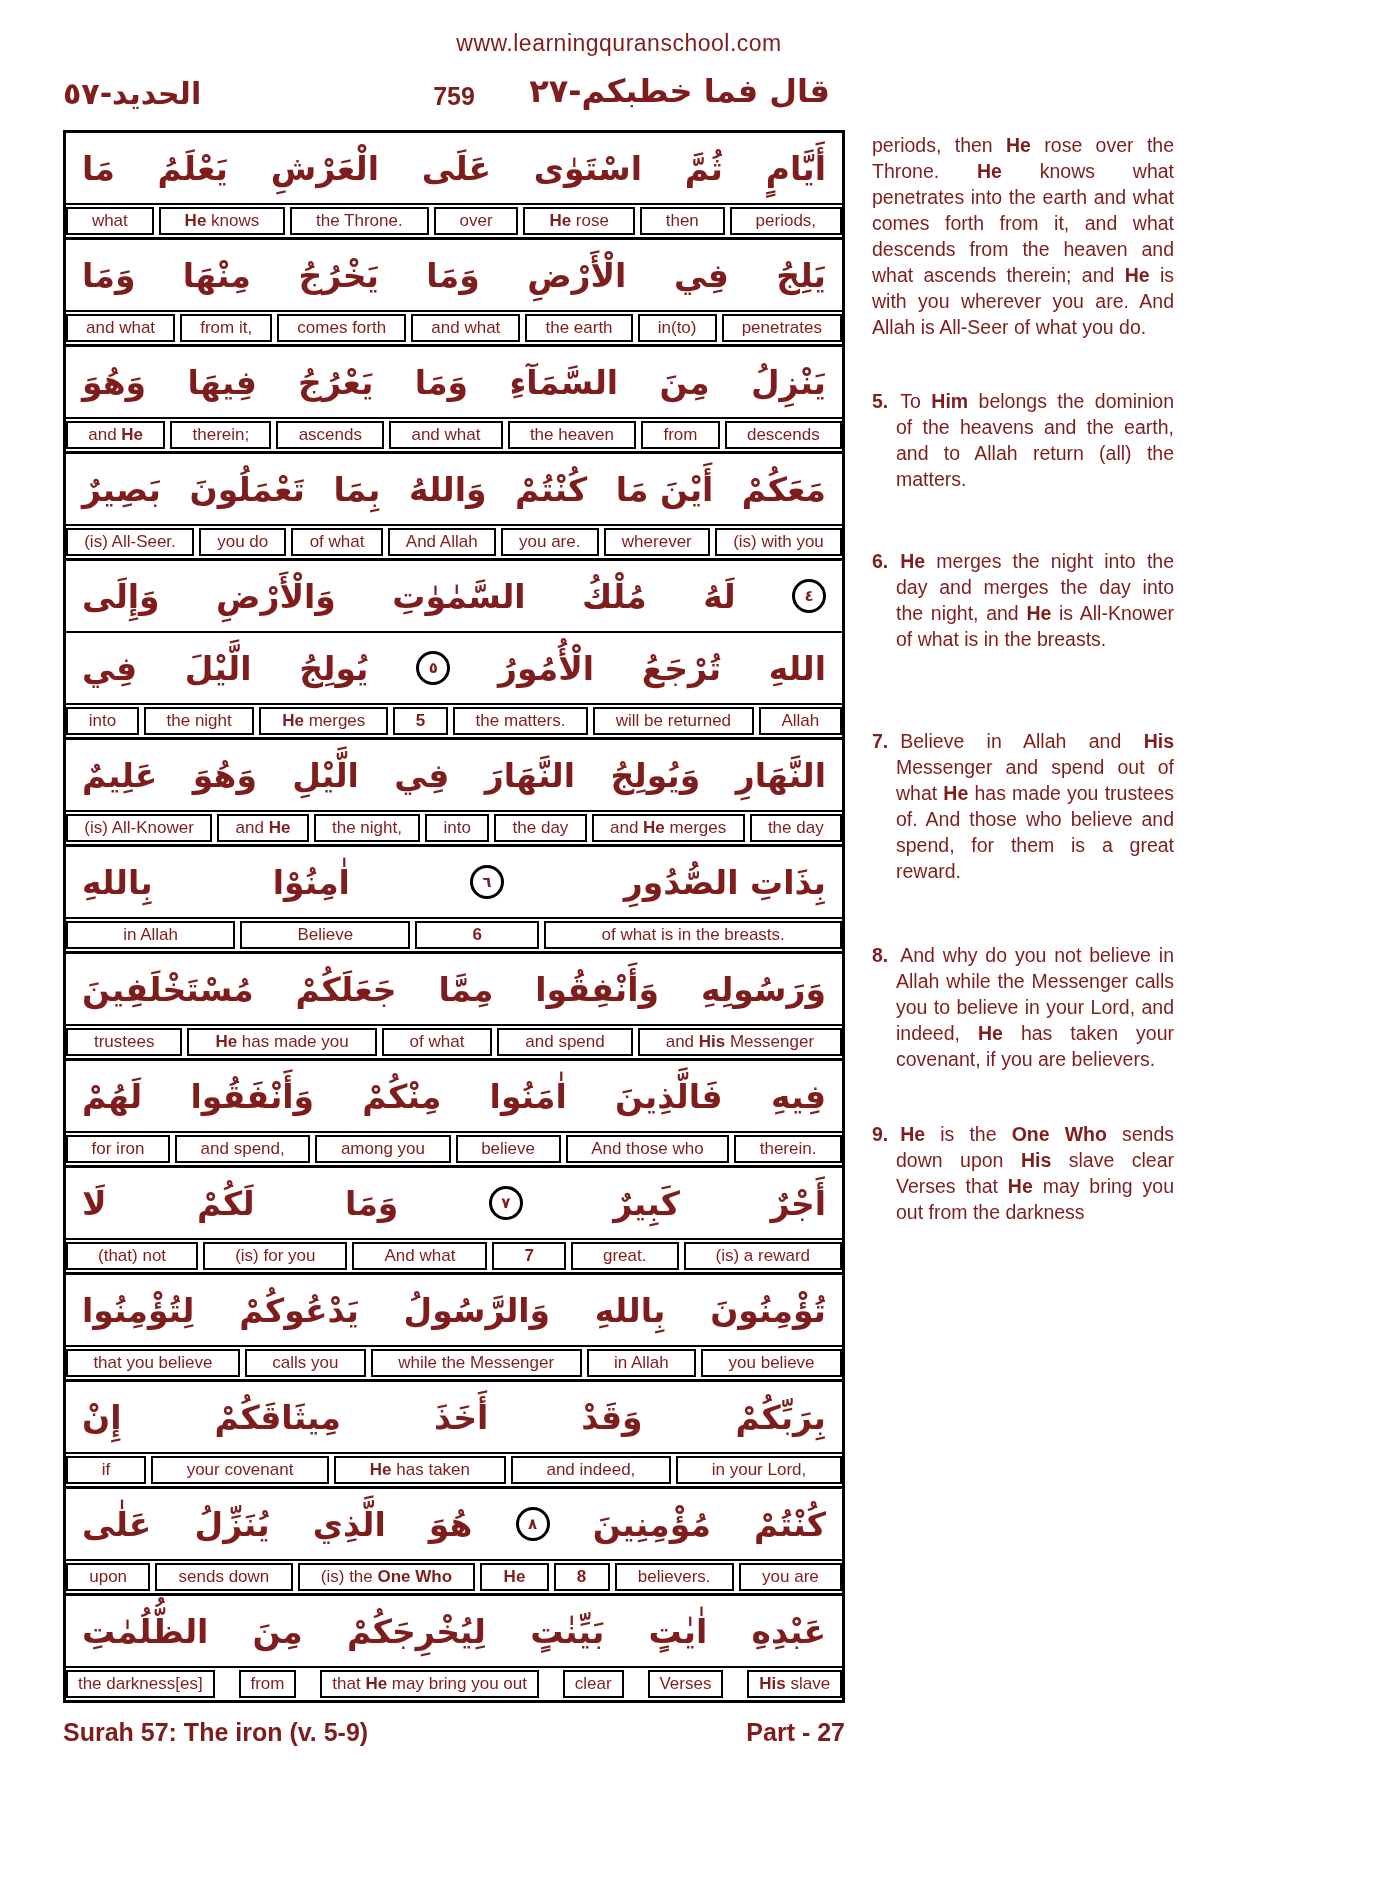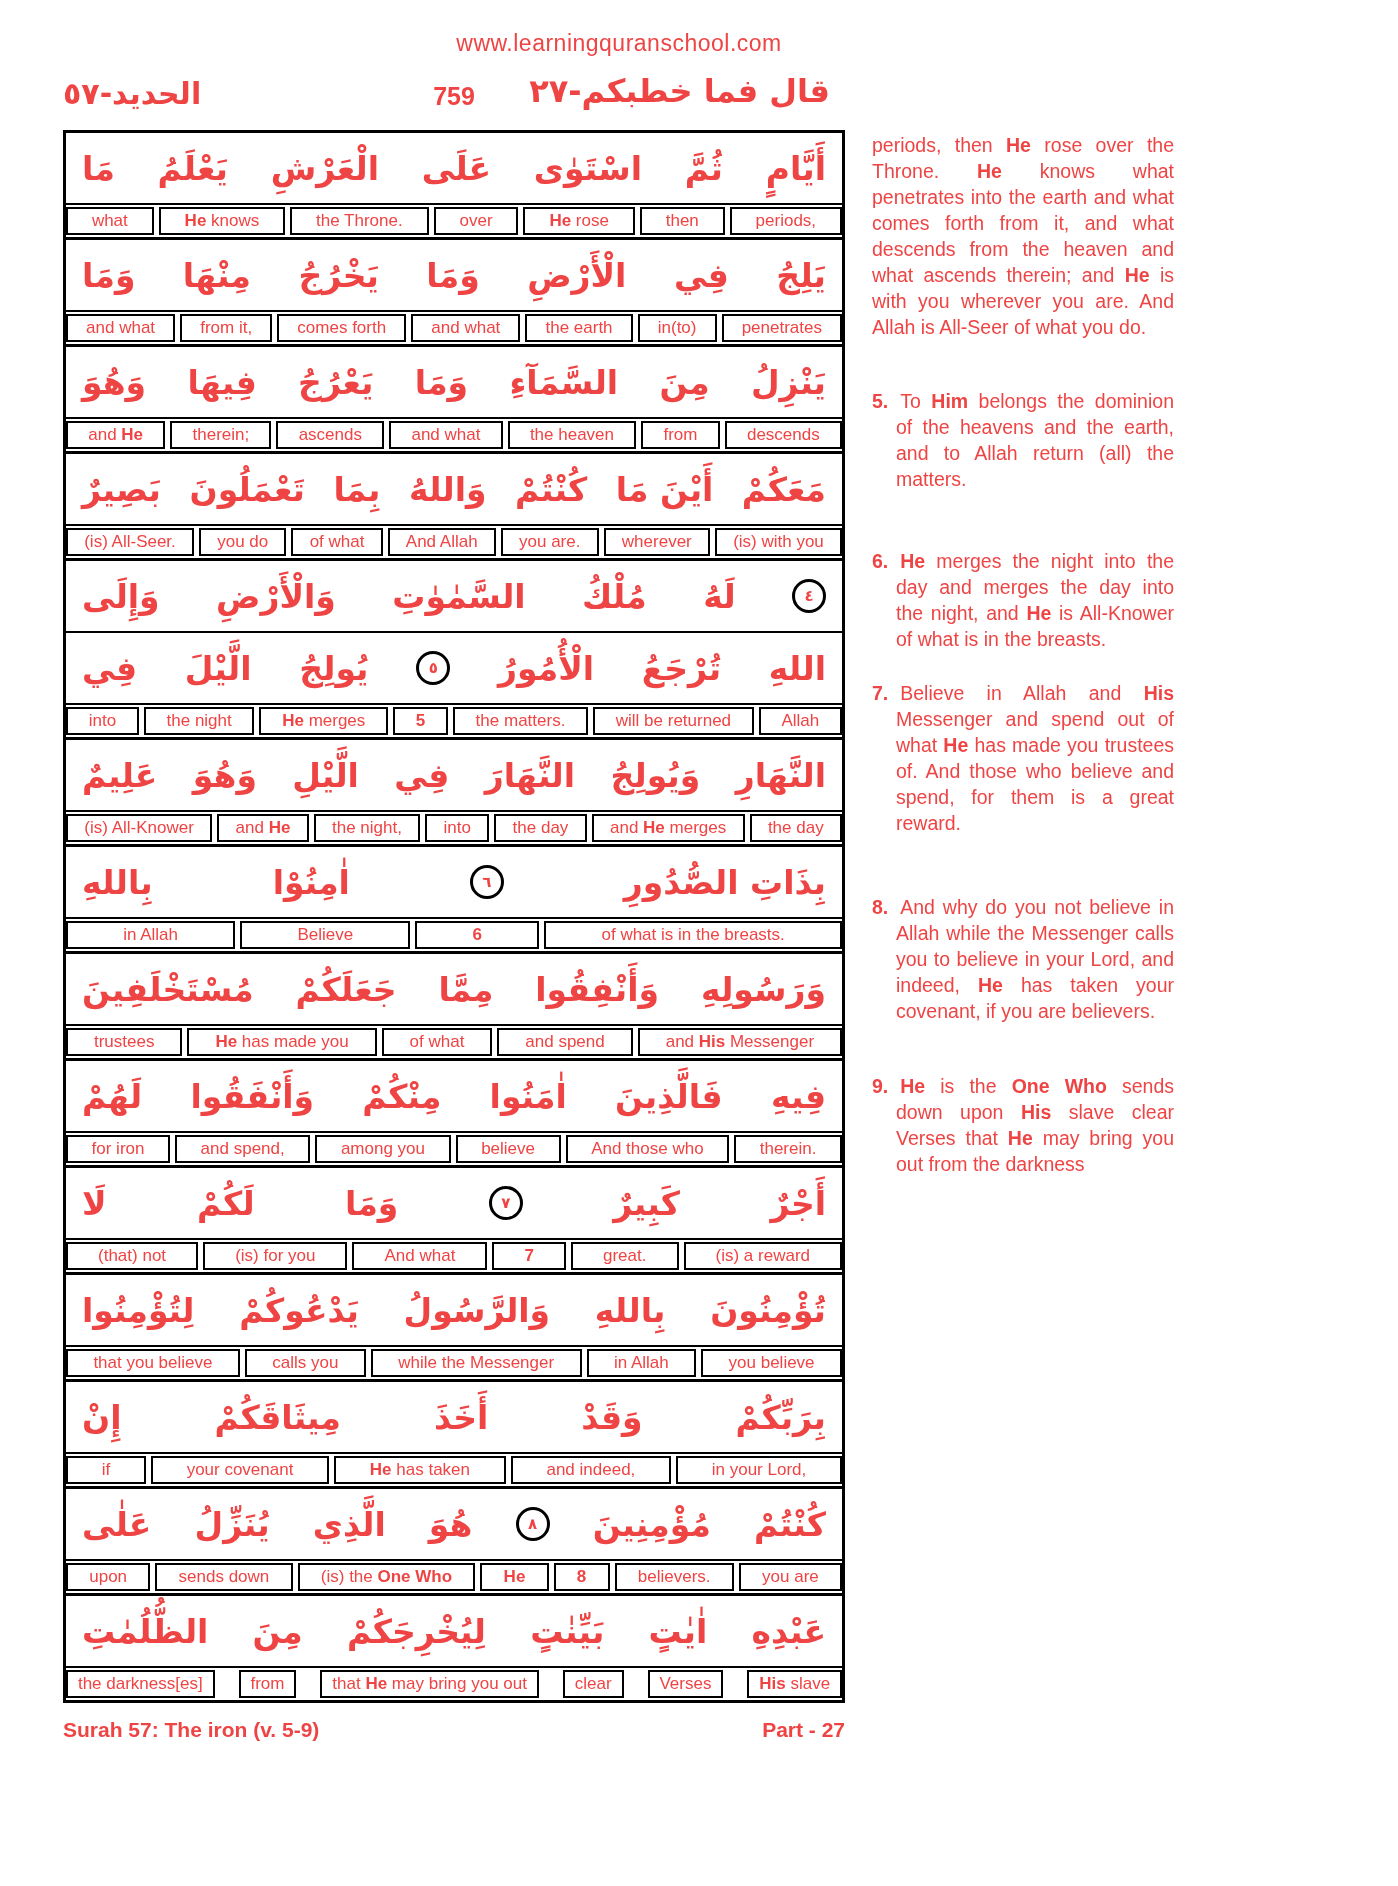--- a/index.html
+++ b/index.html
@@ -1,19 +1,19 @@
 <!DOCTYPE html>
 <html><head>
 <meta charset="utf-8">
 <style>
   html,body{margin:0;padding:0;background:#888;}
   .page{
     position:relative;
     width:1398px;height:1886px;
-    background:#fff;color:#ef4444;
+    background:#fff;color:#7f1d1d;
     font-family:"Liberation Sans",sans-serif;
     overflow:hidden;
   }
   
   .site-url{
     position:absolute;top:30px;left:63px;width:1112px;
     text-align:center;font-size:23px;letter-spacing:.5px;
   }
   .header-band{position:absolute;top:72px;left:63px;width:782px;height:48px;}
   .surah-name-ar{
@@ -62,28 +62,28 @@
   .translation-column{
     position:absolute;top:132px;left:872px;width:302px;
     font-family:Liberation Sans, sans-serif;
     font-size:19.5px;line-height:26px;text-align:justify;
   }
   .verse{margin:0;padding-left:24px;text-indent:-24px;}
   .verse.cont{padding-left:0;text-indent:0;}
   .verse .vnum{margin-right:12px;}
   .translation-column .verse:nth-of-type(2){margin-top:48px;}
   .translation-column .verse:nth-of-type(3){margin-top:56px;}
-  .translation-column .verse:nth-of-type(4){margin-top:28px;}
+  .translation-column .verse:nth-of-type(4){margin-top:76px;}
   .translation-column .verse:nth-of-type(5){margin-top:58px;}
   .translation-column .verse:nth-of-type(6){margin-top:49px;}
   
   .footer{
     position:absolute;top:1718px;left:63px;width:782px;
     display:flex;justify-content:space-between;
-    font-size:21px;font-weight:bold;
+    font-size:25px;font-weight:bold;
   }
   b{font-weight:bold;}
 </style>
 </head>
 <body>
 
 <div class="page">
 
   <div class="site-url">www.learningquranschool.com</div>
 

